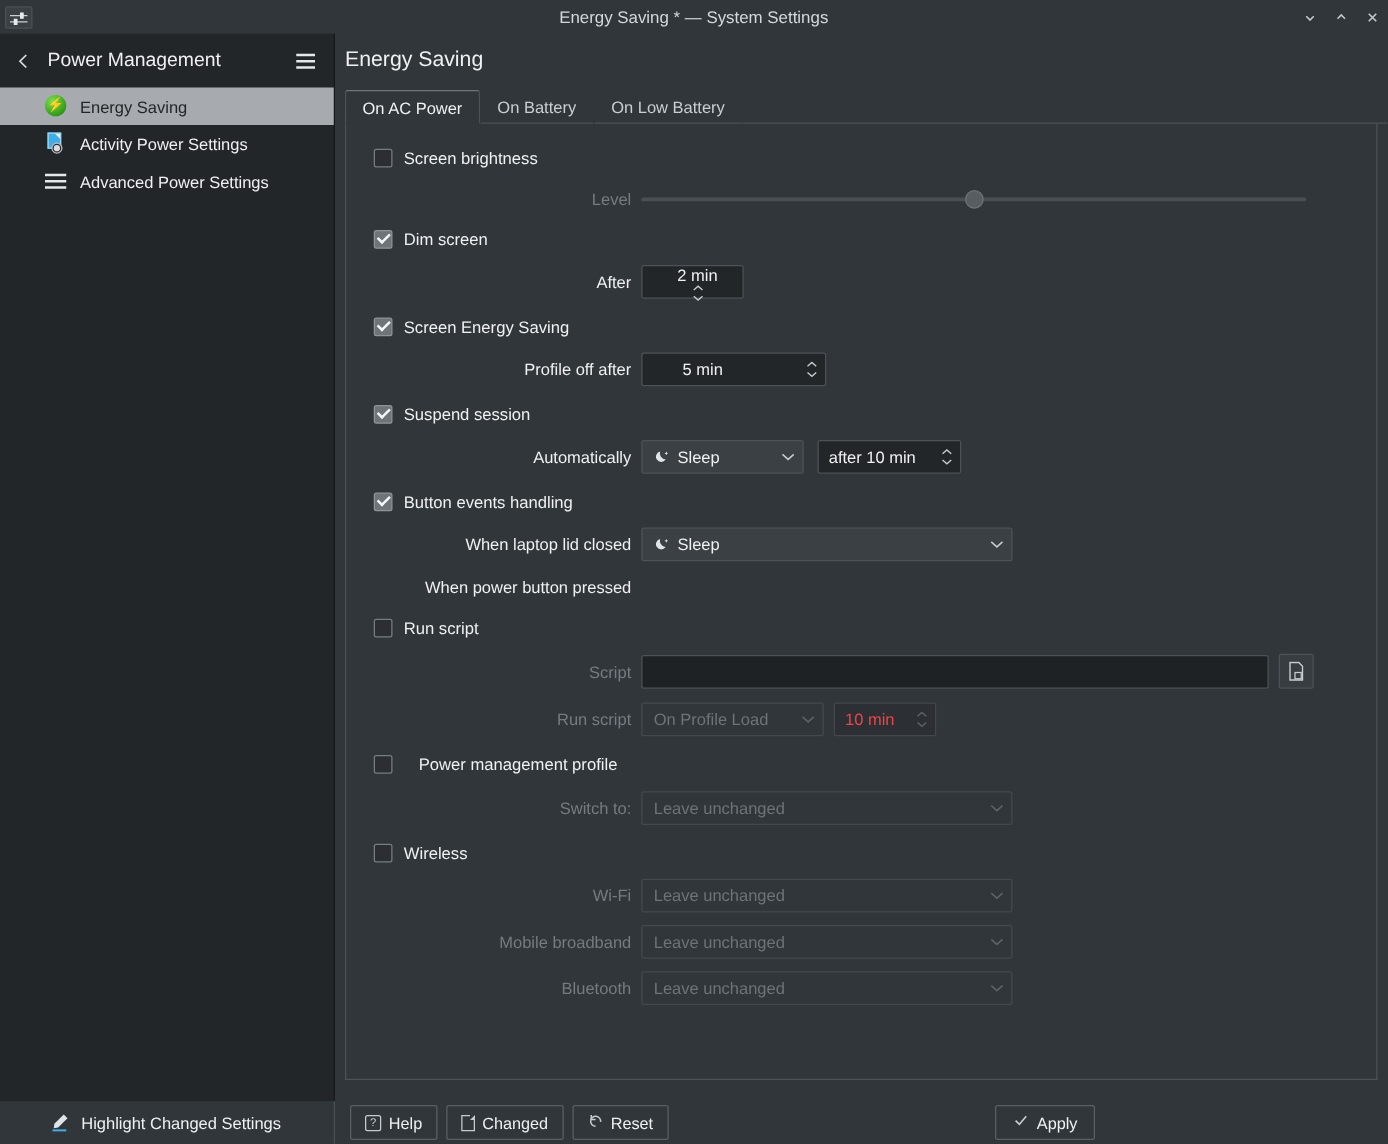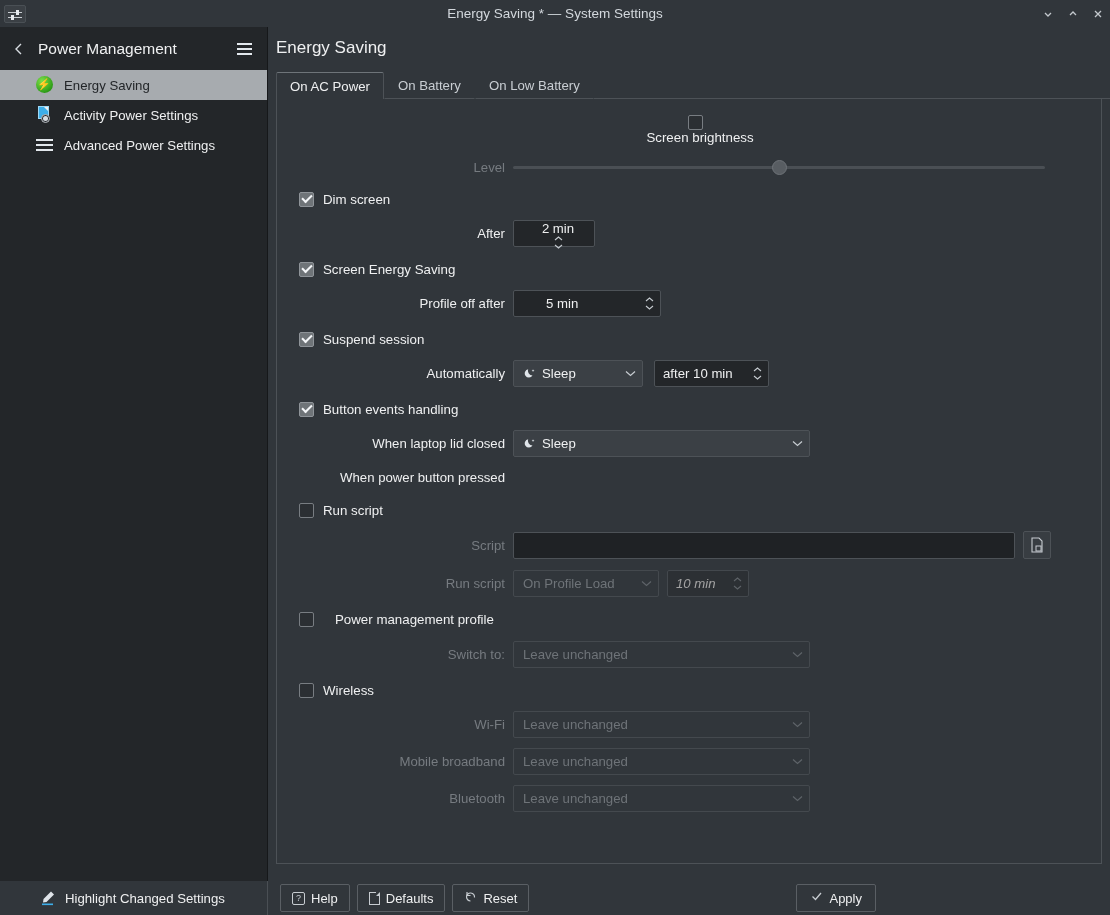--- a/index.html
+++ b/index.html
@@ -140,21 +140,21 @@
     border-radius: 50%; background: #585d62; border: 1px solid #6e7378;
   }
 
   
   .spin {
     height: 27px; background: #232629;
     border: 1px solid #4d5257; border-radius: 2px;
     display: flex; align-items: center; padding-left: 8px;
     font-size: 13.2px; color: #eff0f1;
   }
-  .spin.dim { color: #a3a3a3; background: #2c3034; border-color: #43484d; font-style: italic; }
+  .spin.dim { color: #ef4444; background: #2c3034; border-color: #43484d; }
   .spin .val { flex: 1; }
   .spin .arrows {
     width: 22px; height: 100%; display: flex; flex-direction: column;
     align-items: center; justify-content: center; gap: 3px; color: #c7ccd1;
   }
   .spin.dim .arrows { color: #5e6368; }
 
   
   .combo {
     height: 27px; background: #3b4045;
@@ -289,21 +289,21 @@
       <span>On Battery</span>
     </div>
     <div class="tab inactive">
       <span>On Low Battery</span>
     </div>
     <div class="tab-filler"></div>
   </div>
 
   <div class="panel">
 
-    <div class="row chk-row" style="margin-bottom:11px;flex-direction:column;">
+    <div class="row chk-row" style="margin-bottom:11px;">
       <span class="cbox"></span>
       <span class="cbox-label">Screen brightness</span>
     </div>
     <div class="row" style="margin-bottom:10px;">
       <span class="lbl-col dim">Level</span>
       <span class="slider">
         <span class="track"></span>
         <span class="handle"></span>
       </span>
     </div>
@@ -508,21 +508,21 @@
     </span>
     <span>Highlight Changed Settings</span>
   </div>
   <div class="btm-btns">
     <div class="btn">
       <span class="ico-help">?</span>
       <span>Help</span>
     </div>
     <div class="btn">
       <span class="ico-pg"></span>
-      <span>Defaults</span>
+      <span>Changed</span>
     </div>
     <div class="btn">
       <span>
         <svg width="13" height="13" viewBox="0 0 13 13">
             <path d="M10.5 7.5 A4 4 0 1 0 6.5 11" stroke="#c7ccd1" stroke-width="1.2" fill="none"></path>
             <path d="M3 2 L3 5.5 L6.5 5.5" stroke="#c7ccd1" stroke-width="1.2" fill="none"></path>
           </svg>
       </span>
       <span>Reset</span>
     </div>

